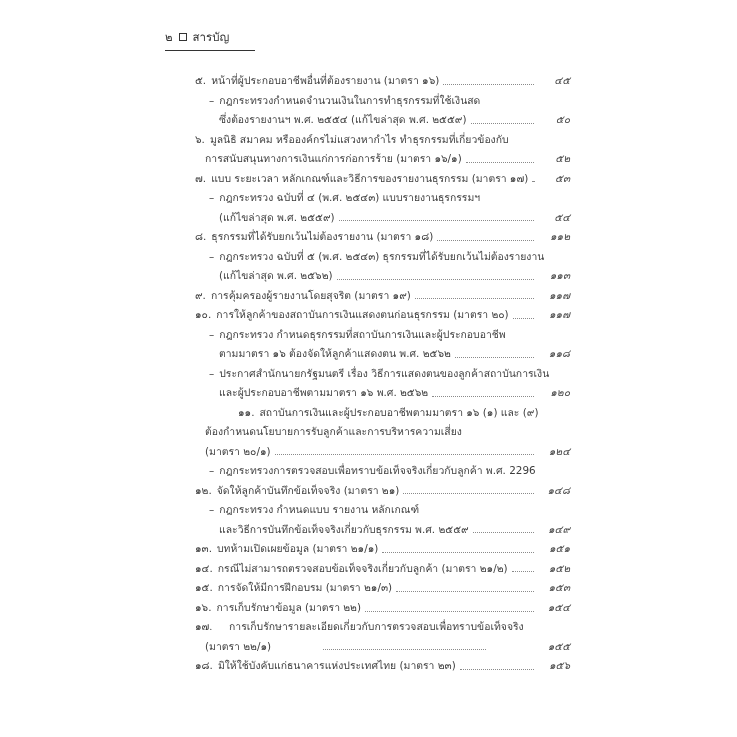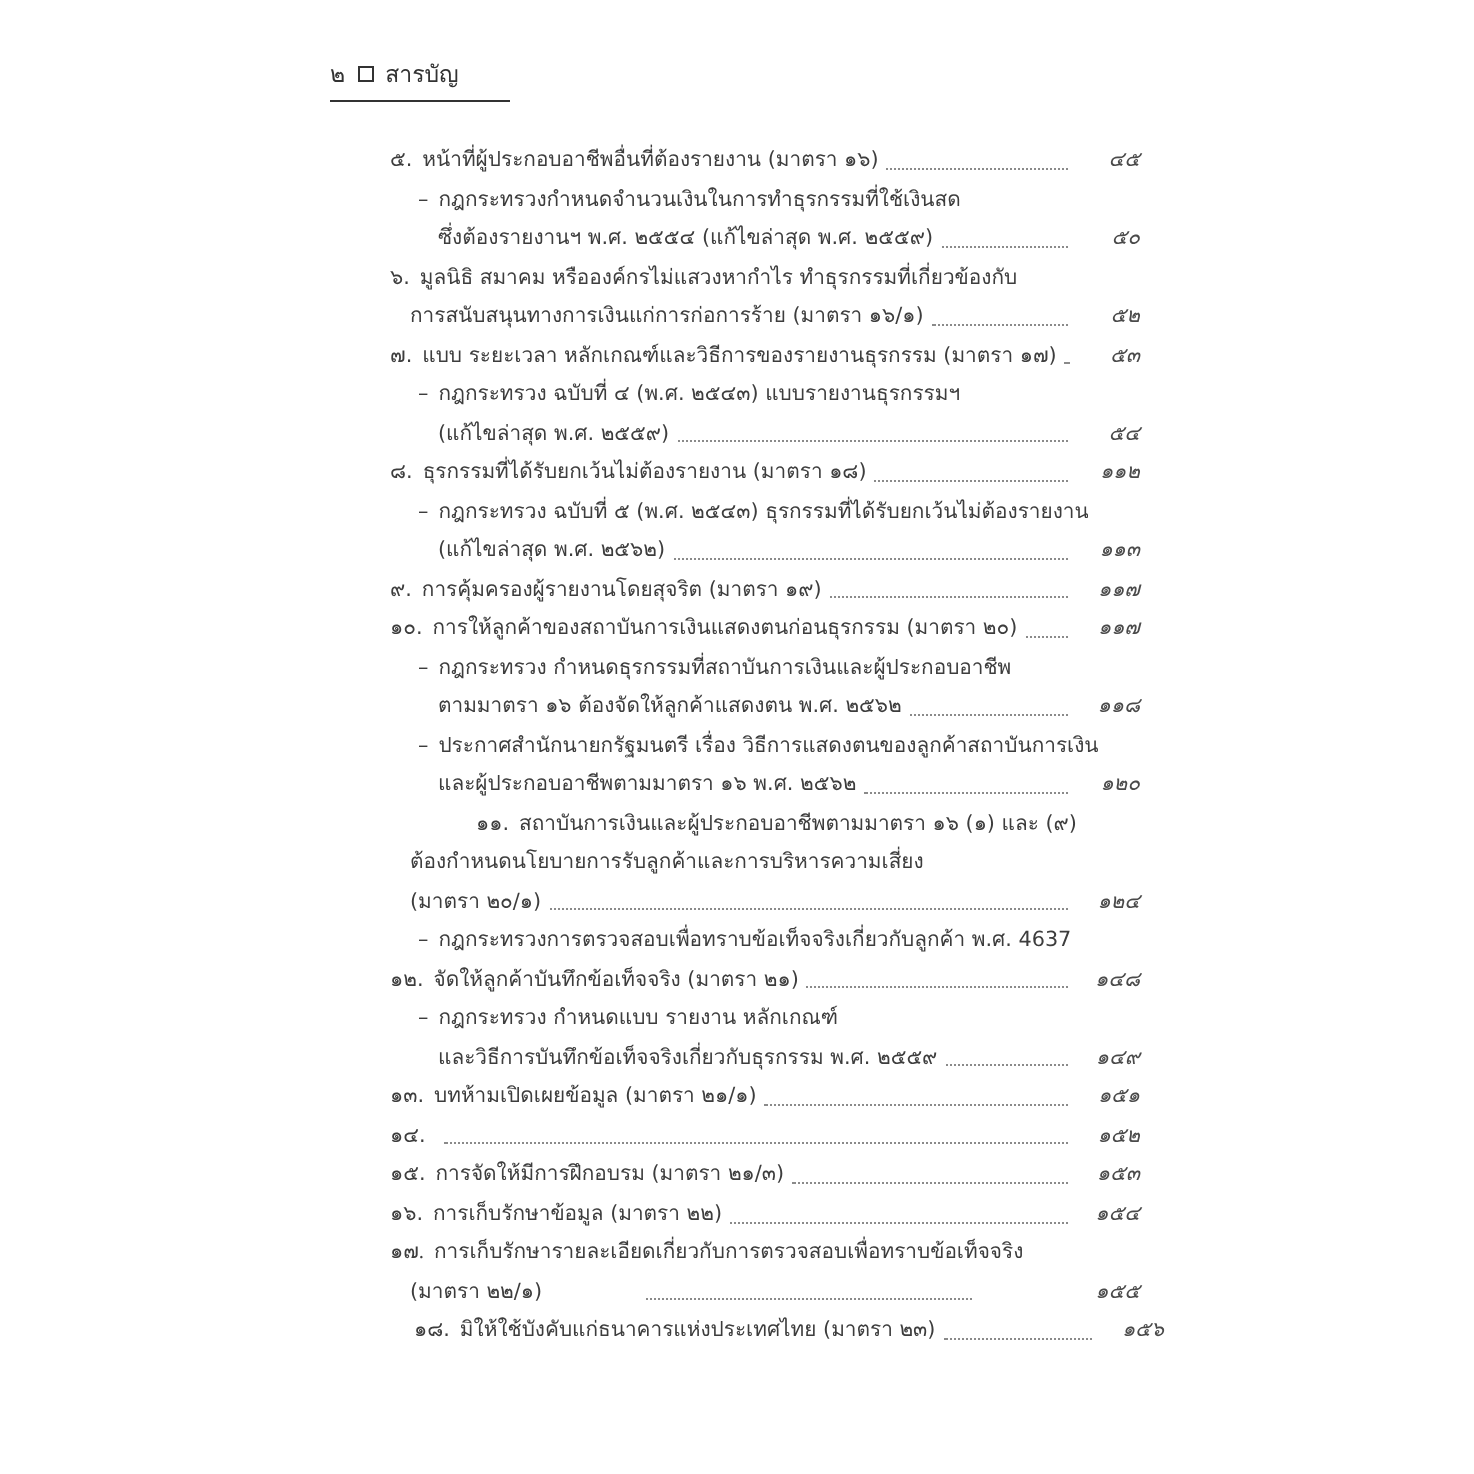--- a/index.html
+++ b/index.html
@@ -183,21 +183,21 @@
     <div class="toc-line" style="top: 351px; left: 10px; width: 365px;">
       <span class="text">ต้องกำหนดนโยบายการรับลูกค้าและการบริหารความเสี่ยง</span>
     </div>
     <div class="toc-line" style="top: 370.5px; left: 10px; width: 365px;">
       <span class="text">(มาตรา ๒๐/๑)</span>
       <span class="leader"></span>
       <span class="page">๑๒๔</span>
     </div>
     <div class="toc-line" style="top: 390px; left: 14px; width: 361px;">
       <span class="num" style="margin-right: 5px;">–</span>
-      <span class="text">กฎกระทรวงการตรวจสอบเพื่อทราบข้อเท็จจริงเกี่ยวกับลูกค้า พ.ศ. 4637</span>
+      <span class="text">กฎกระทรวงการตรวจสอบเพื่อทราบข้อเท็จจริงเกี่ยวกับลูกค้า พ.ศ. 2296</span>
     </div>
     <div class="toc-line" style="top: 409.5px; left: 0px; width: 375px;">
       <span class="num" style="margin-right: 5px;">๑๒.</span>
       <span class="text">จัดให้ลูกค้าบันทึกข้อเท็จจริง (มาตรา ๒๑)</span>
       <span class="leader"></span>
       <span class="page">๑๔๘</span>
     </div>
     <div class="toc-line" style="top: 429px; left: 14px; width: 361px;">
       <span class="num" style="margin-right: 5px;">–</span>
       <span class="text">กฎกระทรวง กำหนดแบบ รายงาน หลักเกณฑ์</span>
@@ -208,43 +208,44 @@
       <span class="page">๑๔๙</span>
     </div>
     <div class="toc-line" style="top: 468px; left: 0px; width: 375px;">
       <span class="num" style="margin-right: 5px;">๑๓.</span>
       <span class="text">บทห้ามเปิดเผยข้อมูล (มาตรา ๒๑/๑)</span>
       <span class="leader"></span>
       <span class="page">๑๕๑</span>
     </div>
     <div class="toc-line" style="top: 487.5px; left: 0px; width: 375px;">
       <span class="num" style="margin-right: 5px;">๑๔.</span>
+      <span class="text">กรณีไม่สามารถตรวจสอบข้อเท็จจริงเกี่ยวกับลูกค้า (มาตรา ๒๑/๒)</span>
       <span class="leader"></span>
       <span class="page">๑๕๒</span>
     </div>
     <div class="toc-line" style="top: 507px; left: 0px; width: 375px;">
       <span class="num" style="margin-right: 5px;">๑๕.</span>
       <span class="text">การจัดให้มีการฝึกอบรม (มาตรา ๒๑/๓)</span>
       <span class="leader"></span>
       <span class="page">๑๕๓</span>
     </div>
     <div class="toc-line" style="top: 527px; left: 0px; width: 375px;">
       <span class="num" style="margin-right: 5px;">๑๖.</span>
       <span class="text">การเก็บรักษาข้อมูล (มาตรา ๒๒)</span>
       <span class="leader"></span>
       <span class="page">๑๕๔</span>
     </div>
     <div class="toc-line" style="top: 546px; left: 0px; width: 375px;">
-      <span class="num" style="margin-right: 5px; font-family: Liberation Serif, serif;">๑๗.</span>
+      <span class="num" style="margin-right: 17px; font-family: Liberation Serif, serif;">๑๗.</span>
       <span class="text">การเก็บรักษารายละเอียดเกี่ยวกับการตรวจสอบเพื่อทราบข้อเท็จจริง</span>
     </div>
     <div class="toc-line" style="top: 565.5px; left: 10px; width: 365px; gap: 48px;">
       <span class="text">(มาตรา ๒๒/๑)</span>
       <span class="leader"></span>
       <span class="page">๑๕๕</span>
     </div>
-    <div class="toc-line" style="top: 585px; left: 12px; width: 375px;">
+    <div class="toc-line" style="top: 585px; left: 0px; width: 375px;">
       <span class="num" style="margin-right: 5px;">๑๘.</span>
       <span class="text">มิให้ใช้บังคับแก่ธนาคารแห่งประเทศไทย (มาตรา ๒๓)</span>
       <span class="leader"></span>
       <span class="page">๑๕๖</span>
     </div>
   </div>
 
 </body></html>

